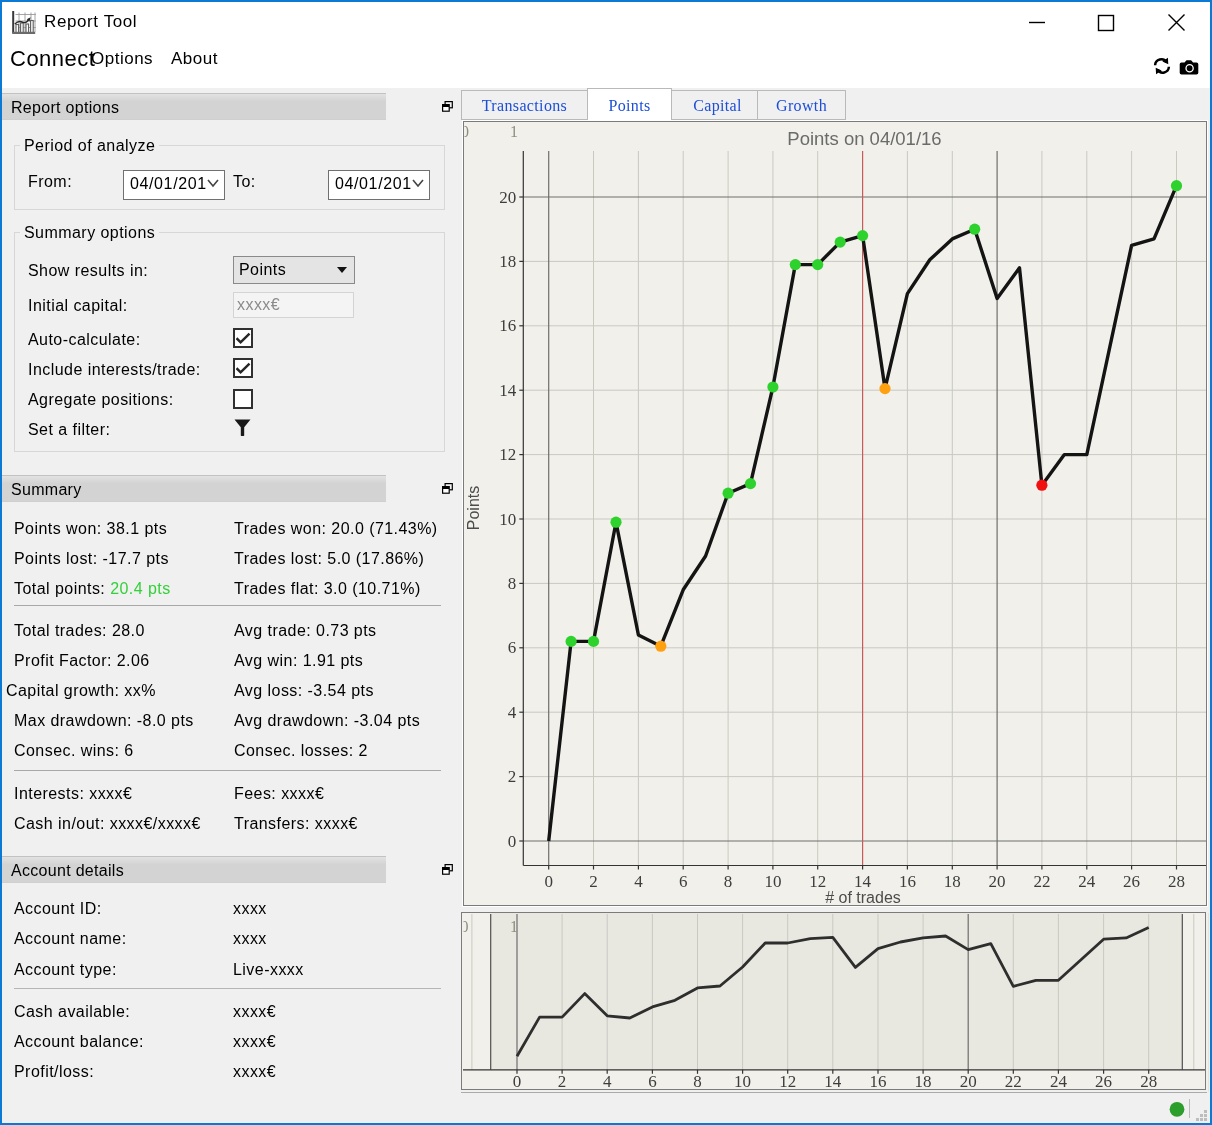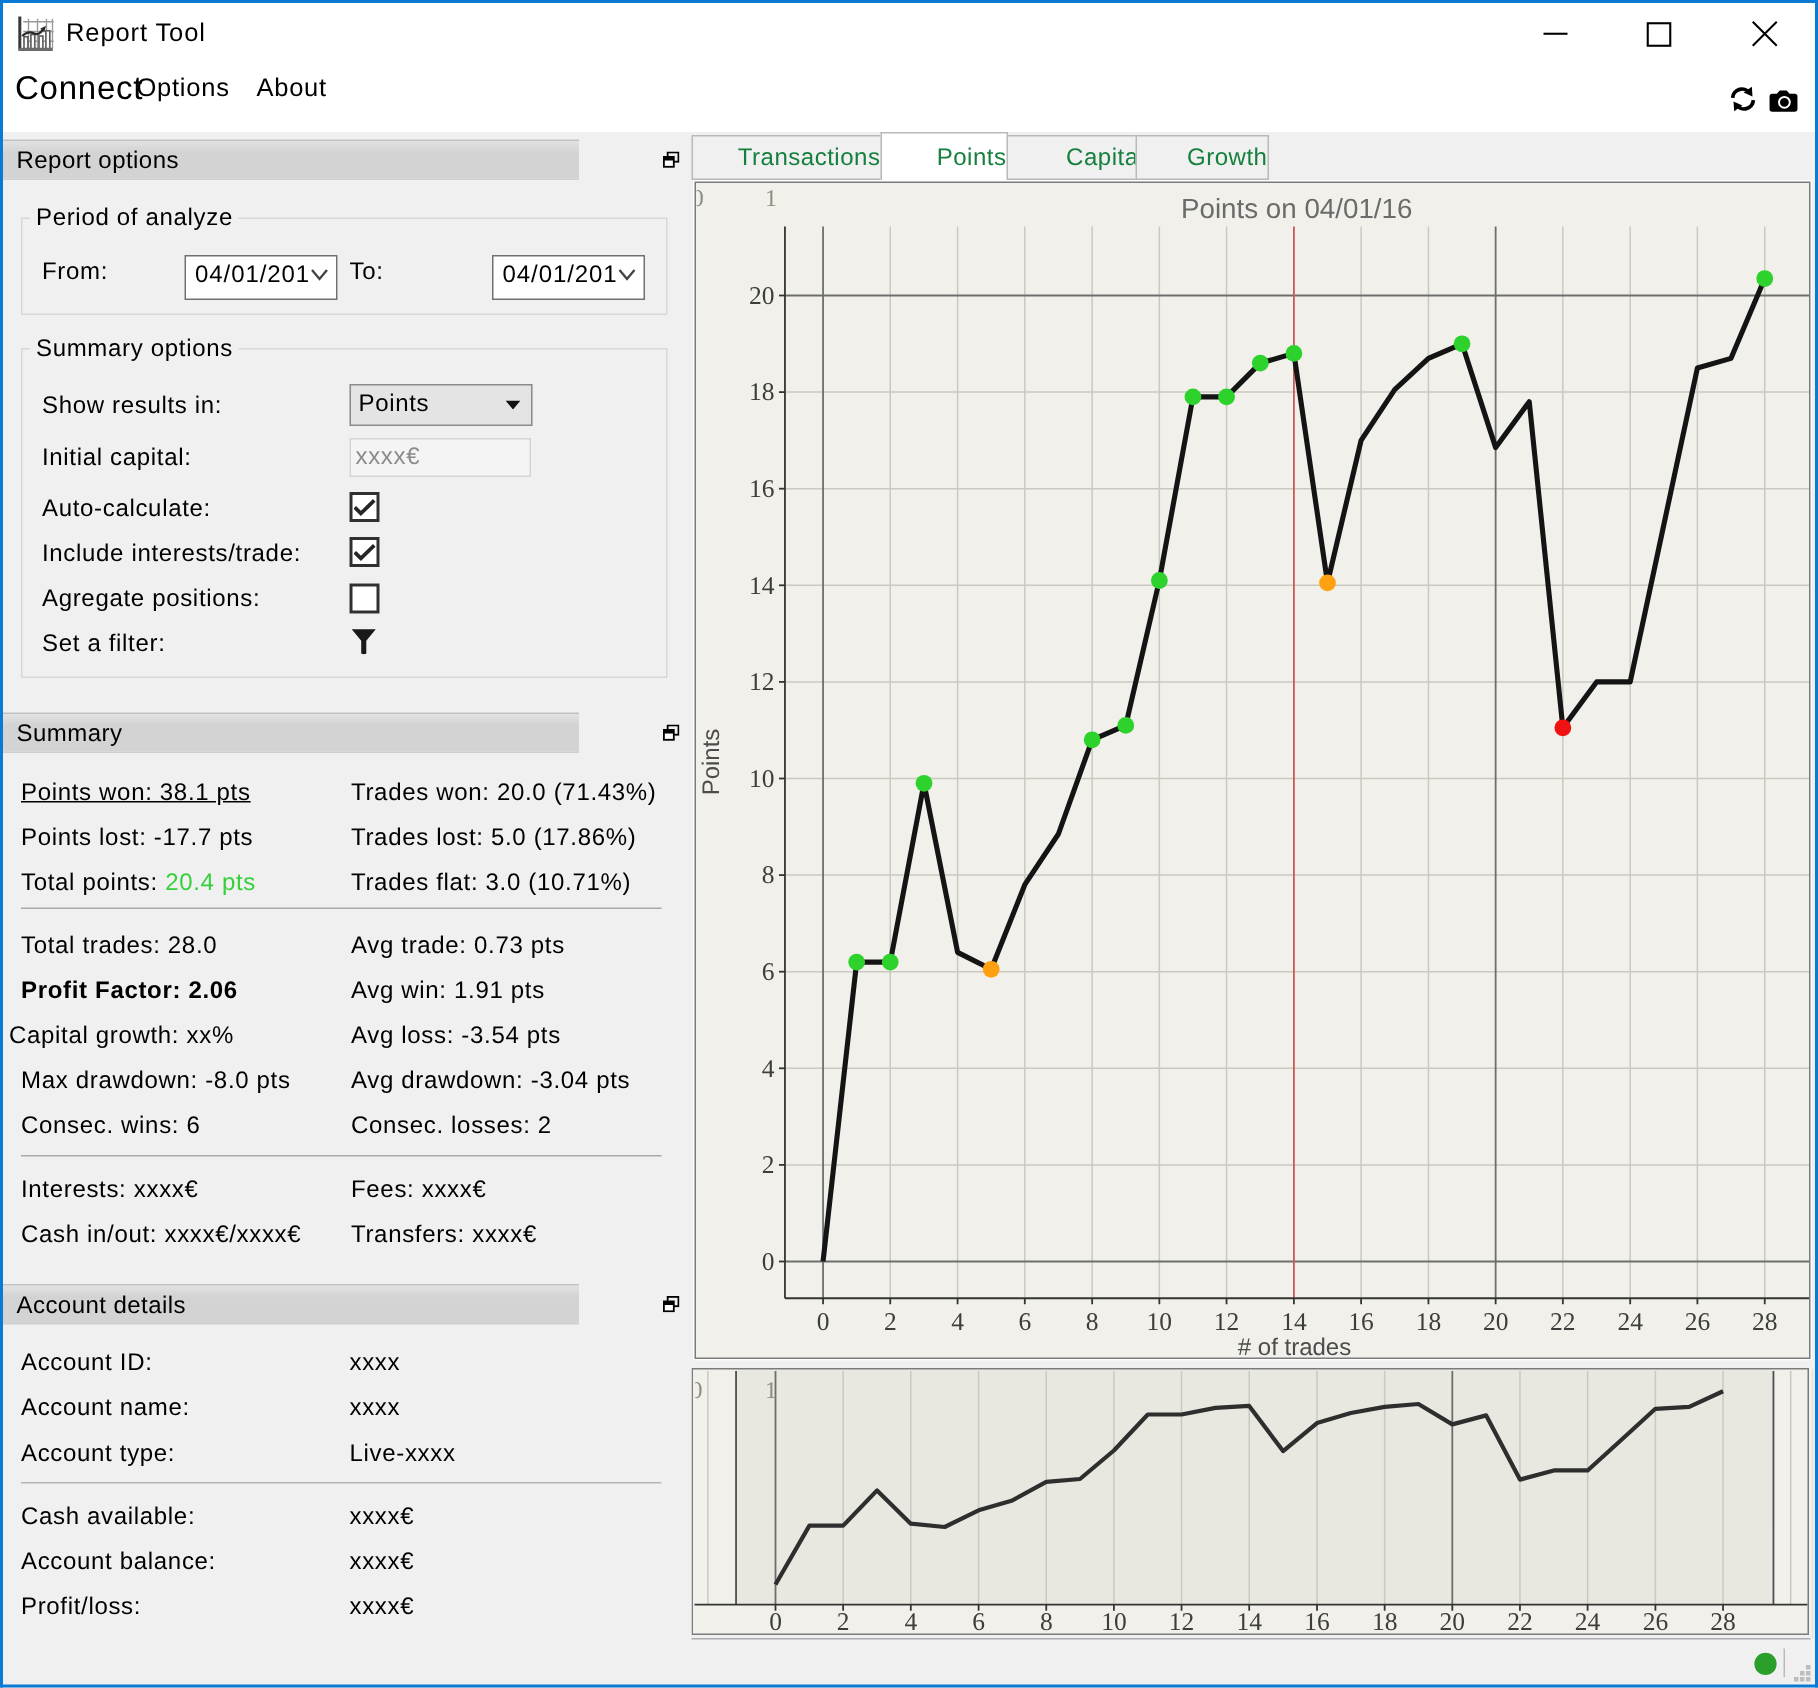--- a/index.html
+++ b/index.html
@@ -19,21 +19,21 @@
      background:linear-gradient(#e2e2e2,#d3d3d3 30%,#d3d3d3);
      border-top:1px solid #c2c2c2;border-bottom:1px solid #cfcfcf;box-sizing:content-box;}
   .dockhdr .t{position:absolute;left:9px;top:5px;font-size:16px;color:#000;letter-spacing:0.3px;}
   .sep{position:absolute;height:1px;background:#a9a9a9;}
   .gbox{position:absolute;border:1px solid #d7d7d7;}
   .gtitle{position:absolute;background:#f0f0f0;padding:0 4px;font-size:16px;color:#000;letter-spacing:0.45px;}
   .combo{position:absolute;background:#fff;border:1px solid #707070;}
   .combo .v{position:absolute;left:6px;top:4px;font-size:16px;color:#000;letter-spacing:0.45px;}
   .cb{position:absolute;width:16px;height:16px;background:#fff;border:2px solid #303030;}
   .tab{position:absolute;top:90px;height:30px;background:#f0f0f0;border:1px solid #b9b9b9;box-sizing:border-box;}
-  .tab .t{position:absolute;width:100%;text-align:right;top:6px;font-size:16px;color:#15803d;letter-spacing:0.35px;}
+  .tab .t{position:absolute;width:100%;text-align:center;top:6px;font-size:16px;color:#1d4ed8;letter-spacing:0.35px;font-family:Liberation Serif, serif;}
 </style>
 </head>
 <body>
 <div id="win"></div>
 <div id="titlebar"></div>
 
 <svg class="abs" style="left:12px;top:9px" width="24" height="25" viewBox="0 0 24 25">
   <g stroke="#9a9a9a" stroke-width="0.9" fill="none">
     <line x1="7" y1="3.5" x2="7" y2="23"></line>
       <line x1="13" y1="3.5" x2="13" y2="23"></line>
@@ -142,30 +142,30 @@
 <svg class="abs" style="left:236.3px;top:362px" width="15" height="13" viewBox="0 0 15 13">
   <path d="M0.5 6.2 L4.6 10.3 L13.5 1.6" fill="none" stroke="#262626" stroke-width="2.5"></path>
 </svg>
 <div class="txt" style="left:28px;top:392px;">Agregate positions:</div>
 <div class="cb" style="left:233px;top:389px;"></div>
 <div class="txt" style="left:28px;top:422px;">Set a filter:</div>
 <svg class="abs" style="left:234px;top:419px" width="17" height="18" viewBox="0 0 17 18">
   <path d="M0.5 0.5 H16.5 L10.2 8.2 V16.5 C10.2 17.3 6.8 17.3 6.8 16.5 V8.2 Z" fill="#191919"></path>
 </svg>
 
-<div class="txt" style="left:14px;top:521px;text-decoration:underline;">Points won: 38.1 pts</div>
+<div class="txt" style="left:14px;top:521px;">Points won: 38.1 pts</div>
 <div class="txt" style="left:234px;top:521px;">Trades won: 20.0 (71.43%)</div>
 <div class="txt" style="left:14px;top:551px;">Points lost: -17.7 pts</div>
 <div class="txt" style="left:234px;top:551px;">Trades lost: 5.0 (17.86%)</div>
 <div class="txt" style="left:14px;top:581px;">Total points: <span style="color:#33d039;">20.4 pts</span></div>
 <div class="txt" style="left:234px;top:581px;">Trades flat: 3.0 (10.71%)</div>
 <div class="sep" style="left:14px;top:605px;width:427px;"></div>
 <div class="txt" style="left:14px;top:623px;">Total trades: 28.0</div>
 <div class="txt" style="left:234px;top:623px;">Avg trade: 0.73 pts</div>
-<div class="txt" style="left:14px;top:653px;font-weight:bold;">Profit Factor: 2.06</div>
+<div class="txt" style="left:14px;top:653px;">Profit Factor: 2.06</div>
 <div class="txt" style="left:234px;top:653px;">Avg win: 1.91 pts</div>
 <div class="txt" style="left:6px;top:683px;">Capital growth: xx%</div>
 <div class="txt" style="left:234px;top:683px;">Avg loss: -3.54 pts</div>
 <div class="txt" style="left:14px;top:713px;">Max drawdown: -8.0 pts</div>
 <div class="txt" style="left:234px;top:713px;">Avg drawdown: -3.04 pts</div>
 <div class="txt" style="left:14px;top:743px;">Consec. wins: 6</div>
 <div class="txt" style="left:234px;top:743px;">Consec. losses: 2</div>
 <div class="sep" style="left:14px;top:770px;width:427px;"></div>
 <div class="txt" style="left:14px;top:786px;">Interests: xxxx€</div>
 <div class="txt" style="left:234px;top:786px;">Fees: xxxx€</div>

